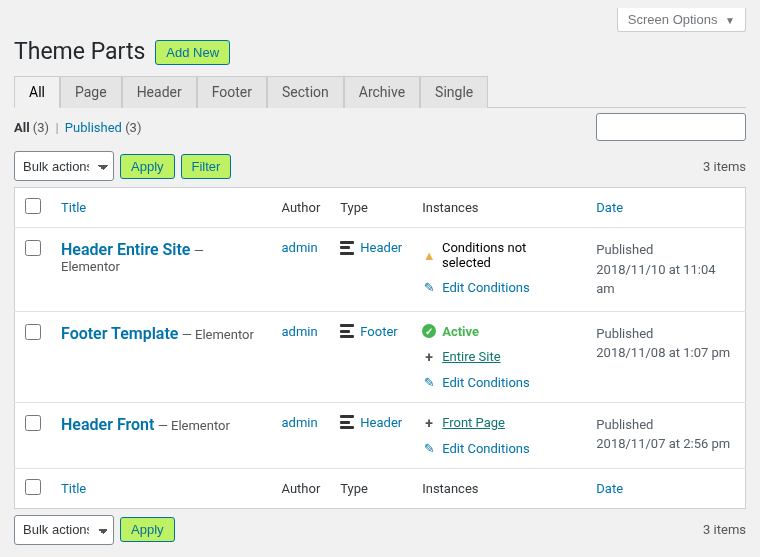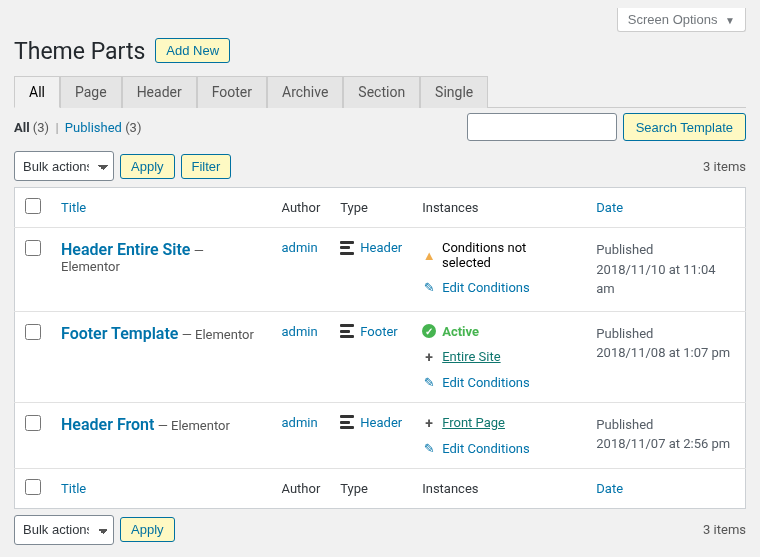--- a/index.html
+++ b/index.html
@@ -10,24 +10,24 @@
   }
   a { color: #0073aa; text-decoration: none; cursor: pointer; }
 
   .screen-options { text-align: right; margin-top: -2px; }
   .screen-options-btn {
     background: #fff; border: 1px solid #ccc; border-radius: 0 0 3px 3px; border-top: 0;
     padding: 4px 10px; font-size: 13px; color: #72777c; cursor: pointer;
   }
   .screen-options-btn .tri { margin-left: 4px; font-size: 10px; }
 
-  .head-row { display: flex; align-items: flex-start; margin: 6px 0 10px; }
+  .head-row { display: flex; align-items: flex-end; margin: 6px 0 10px; }
   h1.page-title { font-size: 23px; font-weight: 400; margin: 0 10px 0 0; color: #23282d; }
   .btn {
-    background: #fef9c3; border: 1px solid #0071a1; color: #0071a1;
+    background: #bef264; border: 1px solid #0071a1; color: #0071a1;
     padding: 4px 10px; font-size: 13px; border-radius: 3px; cursor: pointer;
   }
   .btn.big { padding: 5px 12px; }
 
   .tabs { display: flex; border-bottom: 1px solid #ccc; }
   .tab {
     background: #e5e5e5; border: 1px solid #ccc; border-bottom: none;
     padding: 7px 14px; margin-right: 0px; font-size: 14px; color: #555;
     cursor: pointer; position: relative; top: 1px;
   }
@@ -112,36 +112,35 @@
 <div class="head-row">
   <h1 class="page-title">Theme Parts</h1>
   <button class="btn">Add New</button>
 </div>
 
 <div class="tabs" id="tabs">
     <div class="tab active">All</div>
     <div class="tab">Page</div>
     <div class="tab">Header</div>
     <div class="tab">Footer</div>
+    <div class="tab">Section</div>
     <div class="tab">Archive</div>
-    <div class="tab">Section</div>
     <div class="tab">Single</div>
   </div>
 
 <div class="subsub">
   <strong><span>All</span></strong>
   <span class="count">(3)</span>
   <span class="sep">|</span>
   <a>Published</a>
   <span class="count">(3)</span>
 </div>
 
 <div class="search-row">
   <input type="text" style="">
-  <button class="btn big">Search Template</button>
 </div>
 
 <div class="actions-row top">
   <select class="bulk">
     <option>Bulk actions</option>
   </select>
   <button class="btn">Apply</button>
   <button class="btn">Filter</button>
   <div class="spacer"></div>
   <span class="items-count">3 items</span>

